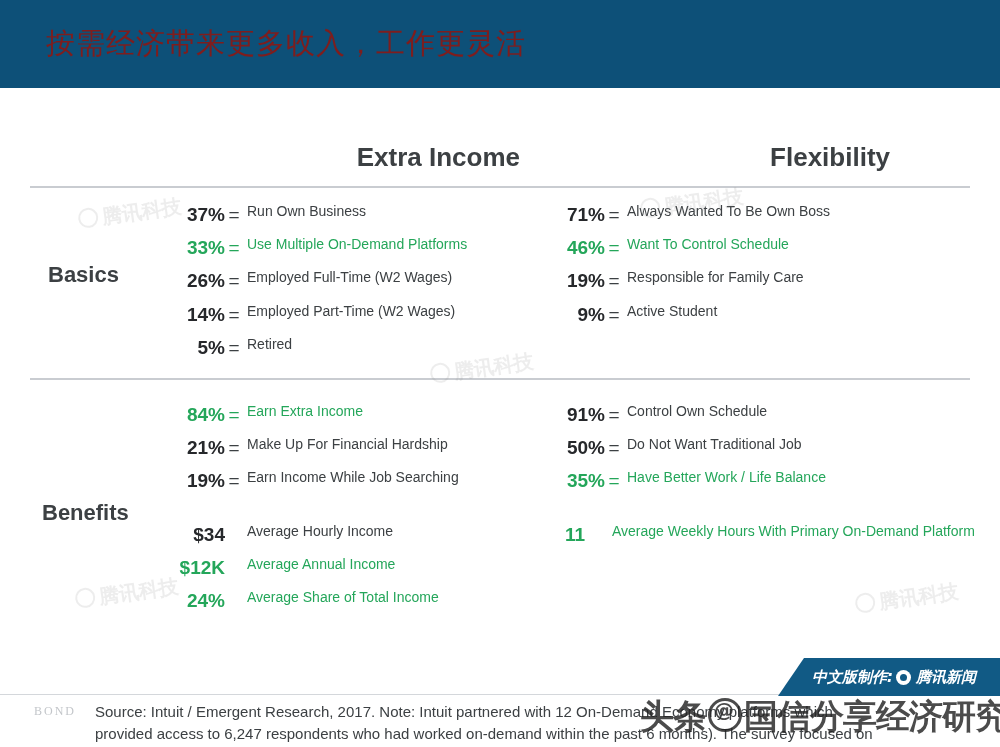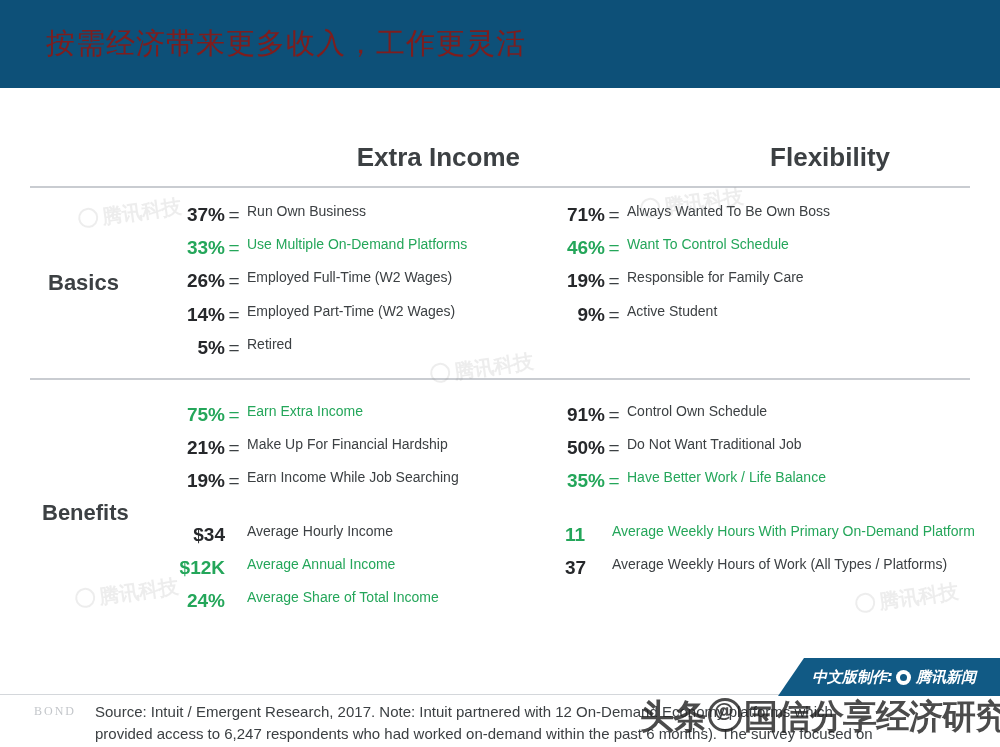--- a/index.html
+++ b/index.html
@@ -61,21 +61,21 @@
   .divider.foot { left: 0px; top: 694px; width: 1000px; height: 1px; background: #d4d7db; }
 
   
   .section-label {
     position: absolute;
     font-size: 22px;
     font-weight: bold;
     color: #3c4043;
     white-space: nowrap;
   }
-  .section-label.basics   { left: 48px; top: 270px; }
+  .section-label.basics   { left: 48px; top: 262px; }
   .section-label.benefits { left: 42px; top: 500px; }
 
   
   .stat-col { position: absolute; }
   .stat-col.basics-left    { left: 95px;  top: 203px; width: 460px; }
   .stat-col.basics-right   { left: 565px; top: 203px; width: 420px; }
   .stat-col.benefits-left  { left: 95px;  top: 403px; width: 470px; }
   .stat-col.benefits-right { left: 565px; top: 403px; width: 420px; }
 
   .stat-row {
@@ -299,21 +299,21 @@
         <span class="lbl">Responsible for Family Care</span>
       </div>
       <div class="stat-row">
         <span class="val">9%</span>
         <span class="eq">=</span>
         <span class="lbl">Active Student</span>
       </div>
     </div>
   <div class="stat-col benefits-left">
       <div class="stat-row green">
-        <span class="val">75%</span>
+        <span class="val">84%</span>
         <span class="eq">=</span>
         <span class="lbl">Earn Extra Income</span>
       </div>
       <div class="stat-row">
         <span class="val">21%</span>
         <span class="eq">=</span>
         <span class="lbl">Make Up For Financial Hardship</span>
       </div>
       <div class="stat-row">
         <span class="val">19%</span>
@@ -350,24 +350,20 @@
       </div>
       <div class="stat-row green">
         <span class="val">35%</span>
         <span class="eq">=</span>
         <span class="lbl">Have Better Work / Life Balance</span>
       </div>
       <div class="gap-row"></div>
       <div class="stat-row green noeq inline">
         <span class="val">11</span>
         <span class="lbl">Average Weekly Hours With Primary On-Demand Platform</span>
-      </div>
-      <div class="stat-row noeq inline">
-        <span class="val">37</span>
-        <span class="lbl">Average Weekly Hours of Work (All Types / Platforms)</span>
       </div>
     </div>
 
   <div class="wm w1"><span class="wm-dot"></span><span>腾讯科技</span></div>
   <div class="wm w2"><span class="wm-dot"></span><span>腾讯科技</span></div>
   <div class="wm w3"><span class="wm-dot"></span><span>腾讯科技</span></div>
   <div class="wm w4"><span class="wm-dot"></span><span>腾讯科技</span></div>
   <div class="wm w5"><span class="wm-dot"></span><span>腾讯科技</span></div>
 
   <div class="tencent-badge">

